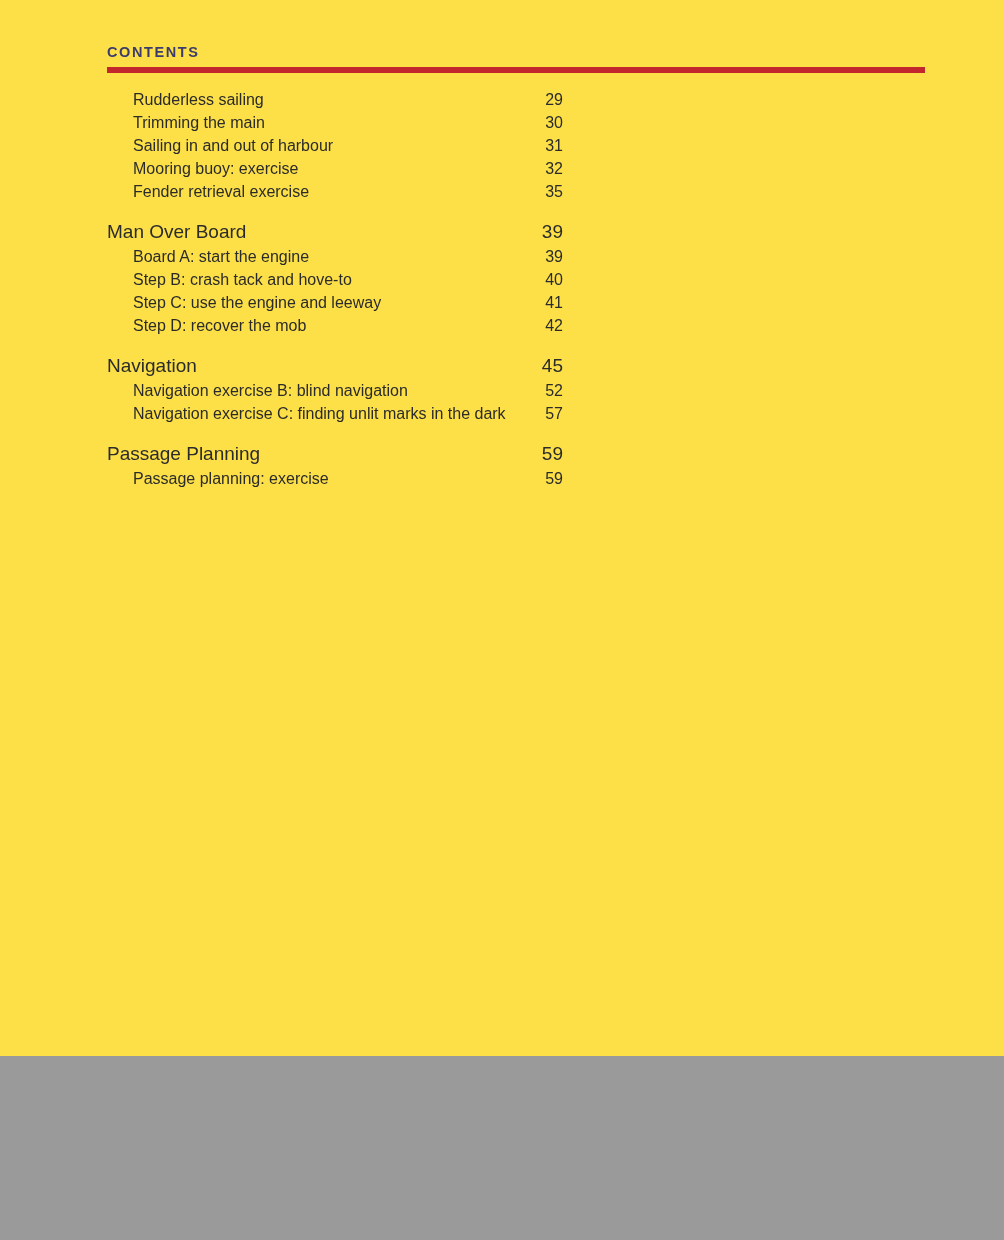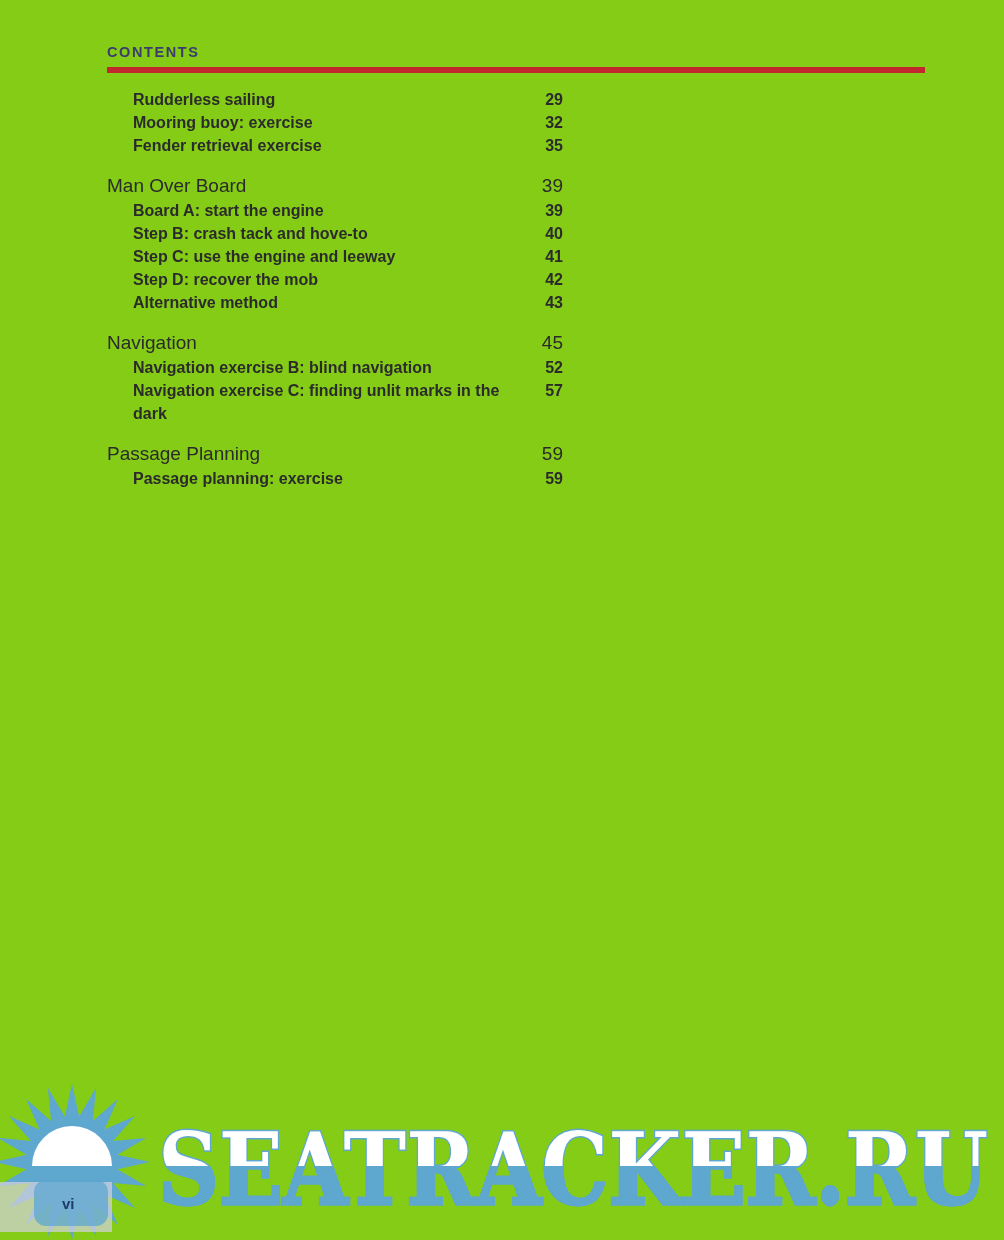--- a/index.html
+++ b/index.html
@@ -1,21 +1,21 @@
 <!DOCTYPE html>
 <html><head>
 <meta charset="utf-8">
 <style>
   * { margin: 0; padding: 0; box-sizing: border-box; }
   html, body { background: #9a9a9a; }
   .page {
     position: relative;
     width: 1004px;
-    height: 1240px;
-    background: #84cc16;
+    height: 1056px;
+    background: #fde047;
     overflow: hidden;
     font-family: "Liberation Sans", sans-serif;
   }
   
   .header { position: absolute; left: 107px; top: 44px; width: 818px; }
   .kicker {
     font-size: 14.5px;
     letter-spacing: 1.6px;
     color: #3b3b6d;
     font-weight: bold;
@@ -29,21 +29,21 @@
     left: 107px;
     top: 88px;
     width: 456px;
     color: #2b2b2b;
   }
   .toc-section { margin-bottom: 16px; }
   .row { display: flex; justify-content: space-between; align-items: baseline; }
   .row .label { flex: 1 1 auto; }
   .row .pagenum { flex: 0 0 auto; text-align: right; padding-left: 8px; }
   .heading-row { font-size: 19px; line-height: 26px; gap: 24px; }
-  .item-row { font-size: 16px; line-height: 23px; font-weight: bold; }
+  .item-row { font-size: 16px; line-height: 23px; }
   .item-row .label { padding-left: 26px; }
 
   
   .footer { position: absolute; left: 0; top: 1080px; width: 1004px; height: 160px; }
   .footer svg { display: block; }
 </style>
 </head>
 <body>
 
 <div class="page">
@@ -52,20 +52,28 @@
     <div class="kicker">CONTENTS</div>
     <div class="rule"></div>
   </div>
 
   <div class="toc">
 
     <div class="toc-section">
       <div class="row item-row">
         <span class="label">Rudderless sailing</span>
         <span class="pagenum">29</span>
+      </div>
+      <div class="row item-row">
+        <span class="label">Trimming the main</span>
+        <span class="pagenum">30</span>
+      </div>
+      <div class="row item-row">
+        <span class="label">Sailing in and out of harbour</span>
+        <span class="pagenum">31</span>
       </div>
       <div class="row item-row">
         <span class="label">Mooring buoy: exercise</span>
         <span class="pagenum">32</span>
       </div>
       <div class="row item-row">
         <span class="label">Fender retrieval exercise</span>
         <span class="pagenum">35</span>
       </div>
     </div>
@@ -83,24 +91,20 @@
         <span class="label">Step B: crash tack and hove-to</span>
         <span class="pagenum">40</span>
       </div>
       <div class="row item-row">
         <span class="label">Step C: use the engine and leeway</span>
         <span class="pagenum">41</span>
       </div>
       <div class="row item-row">
         <span class="label">Step D: recover the mob</span>
         <span class="pagenum">42</span>
-      </div>
-      <div class="row item-row">
-        <span class="label">Alternative method</span>
-        <span class="pagenum">43</span>
       </div>
     </div>
 
     <div class="toc-section">
       <div class="row heading-row">
         <span class="label">Navigation</span>
         <span class="pagenum">45</span>
       </div>
       <div class="row item-row">
         <span class="label">Navigation exercise B: blind navigation</span>

